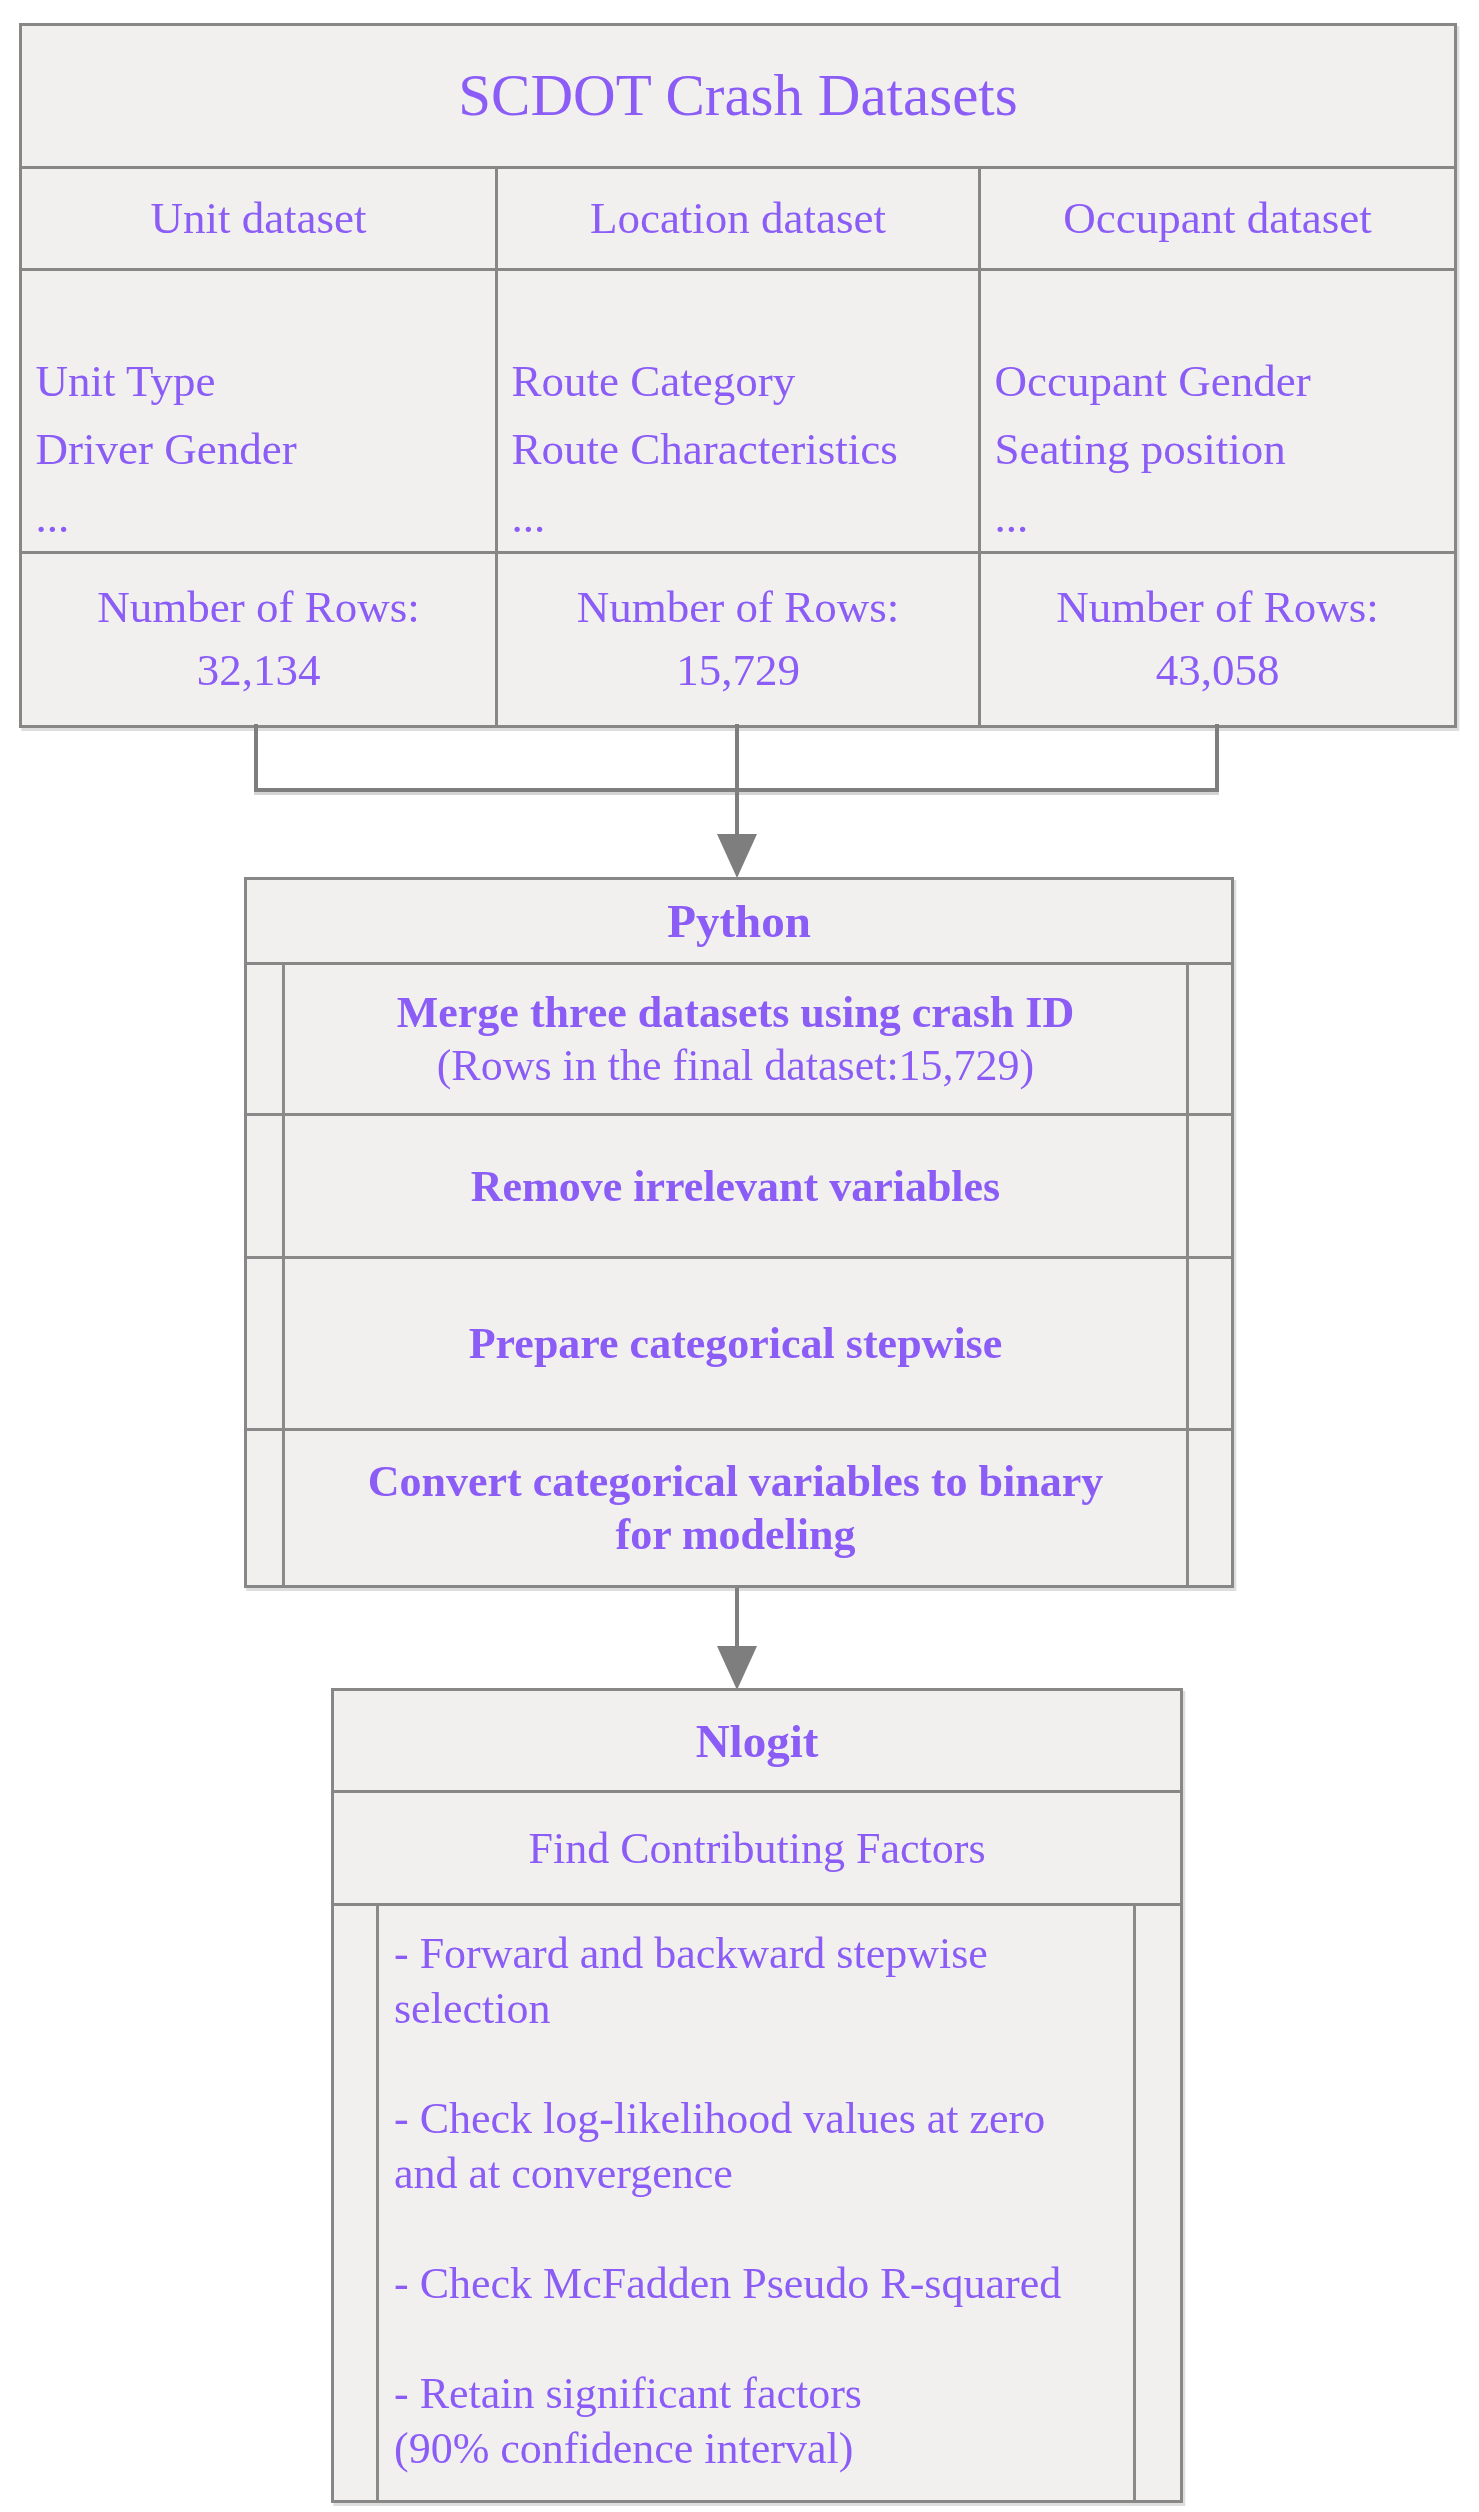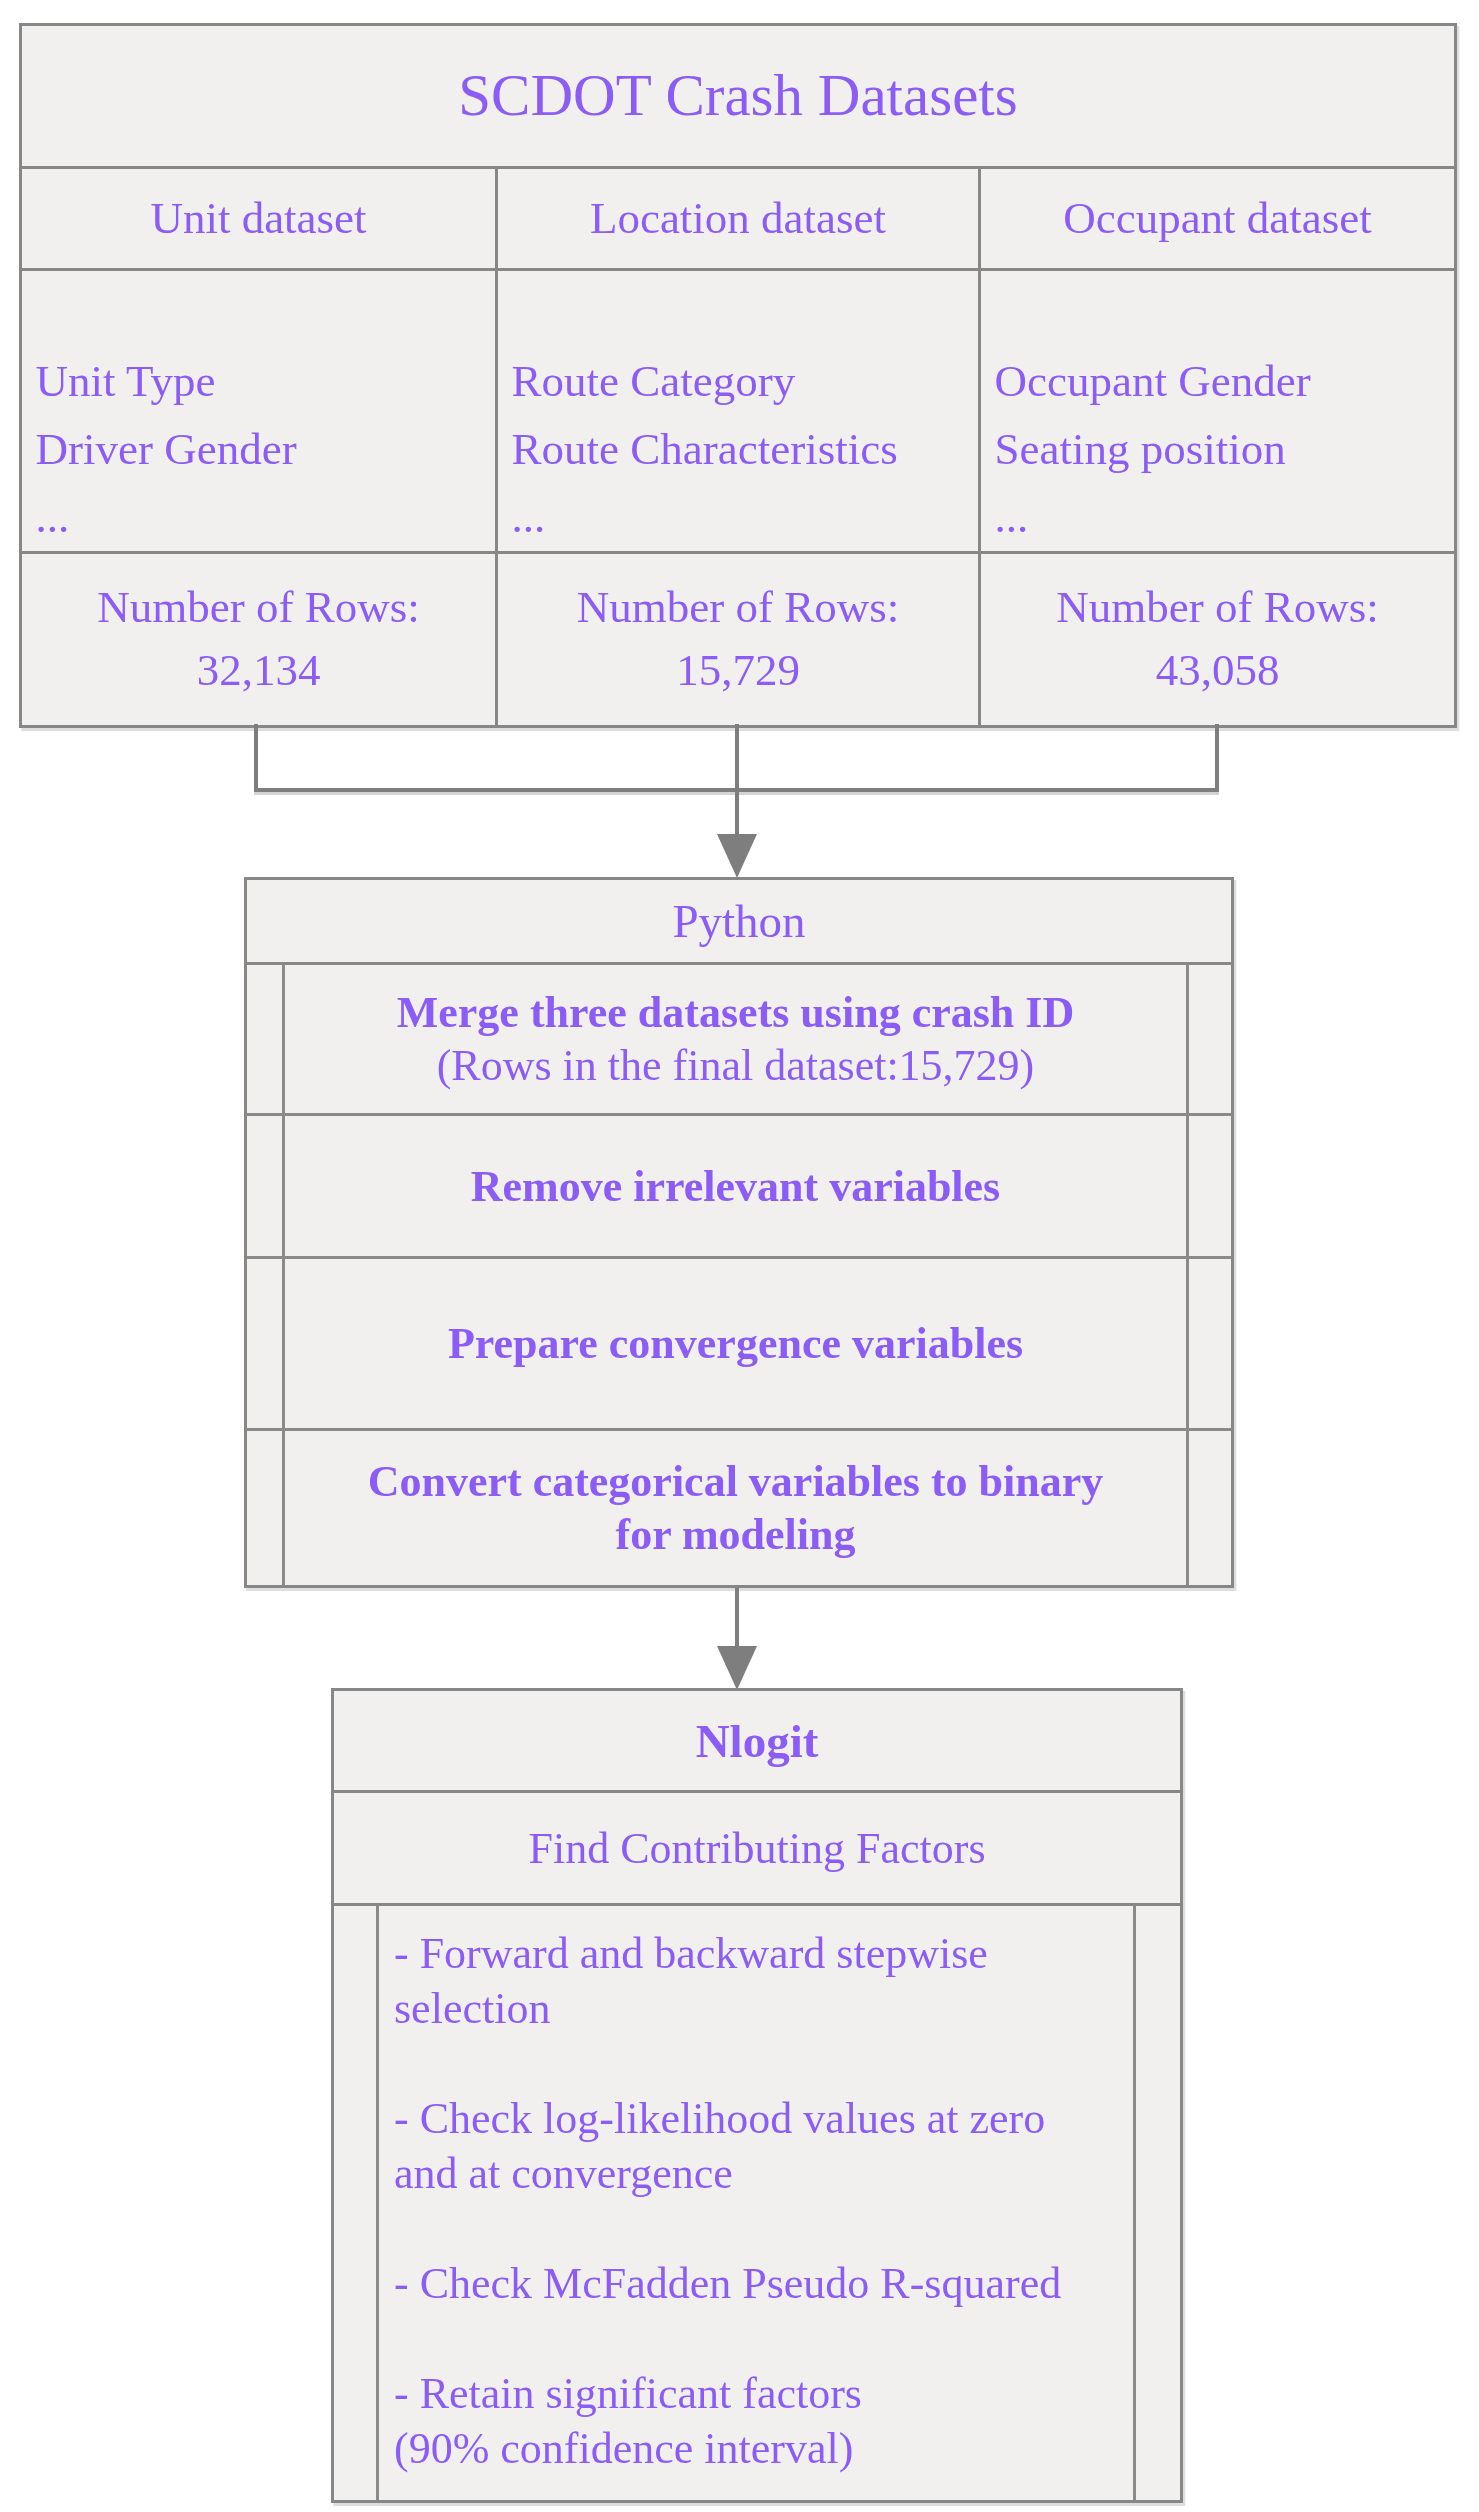--- a/index.html
+++ b/index.html
@@ -65,21 +65,21 @@
   #python-box {
     left: 244px; top: 877px; width: 990px; height: 711px;
     display: grid;
     grid-template-columns: 38px 901px 1fr;
     grid-template-rows: 85px 151px 143px 172px 1fr;
   }
   .p-header {
     grid-column: 1 / 4;
     border-bottom: 3.8px solid #878787;
     display: flex; align-items: center; justify-content: center;
-    font-size: 47px; font-weight: normal;
+    font-size: 47px; font-weight: bold;
   }
   .spacer-l { border-right: 3px solid #8a8a8a; }
   .spacer-r { border-left: 3px solid #8a8a8a; }
   .row-sep { border-bottom: 3px solid #8a8a8a; box-sizing: border-box; }
   .step {
     display: flex; flex-direction: column; align-items: center; justify-content: center;
     text-align: center;
     font-size: 44px; line-height: 53px;
   }
   .step-main { font-weight: bold; white-space: pre-line; }
@@ -171,21 +171,21 @@
     <div class="spacer-r row-sep"></div>
 
     <div class="spacer-l row-sep"></div>
     <div class="step row-sep">
       <div class="step-main">Remove irrelevant variables</div>
     </div>
     <div class="spacer-r row-sep"></div>
 
     <div class="spacer-l row-sep"></div>
     <div class="step row-sep">
-      <div class="step-main">Prepare convergence variables</div>
+      <div class="step-main">Prepare categorical stepwise</div>
     </div>
     <div class="spacer-r row-sep"></div>
 
     <div class="spacer-l"></div>
     <div class="step">
       <div class="step-main">Convert categorical variables to binary
 for modeling</div>
     </div>
     <div class="spacer-r"></div>
   </div>

